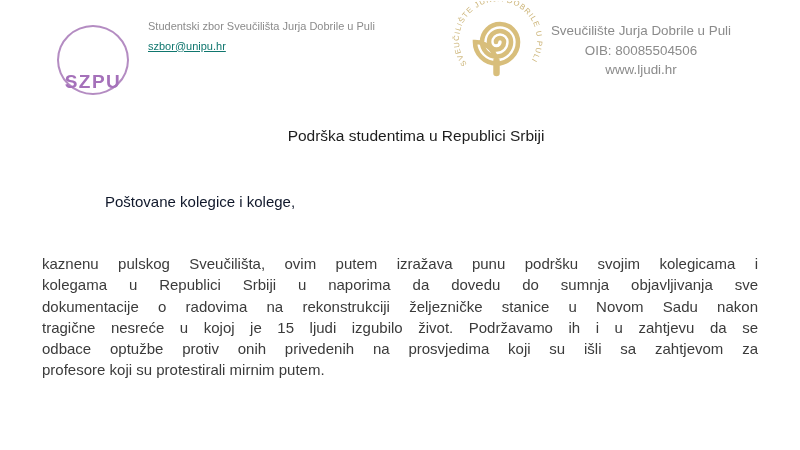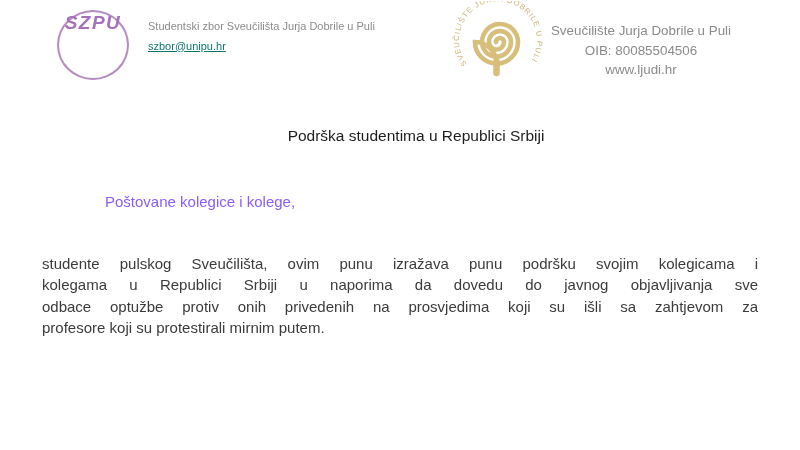--- a/index.html
+++ b/index.html
@@ -2,23 +2,23 @@
 <html><head>
 <meta charset="utf-8">
 <style>
   html,body{margin:0;padding:0;background:#fff;}
   .page{
     position:relative;width:800px;height:450px;background:#ffffff;
     overflow:hidden;font-family:"Liberation Sans",sans-serif;
   }
   
   .szpu-circle{
-    position:absolute;left:57px;top:10px;width:68px;height:66px;
+    position:absolute;left:57px;top:25px;width:68px;height:66px;
     border:2.5px solid #b48cc2;border-radius:50%;
-    display:flex;align-items:flex-start;justify-content:center;font-style:italic;
+    display:flex;align-items:flex-end;justify-content:center;
   }
   .szpu-circle .szpu-text{
     color:#a571ba;font-weight:bold;font-size:19px;letter-spacing:1.5px;
   }
   .hdr-left{
     position:absolute;left:148px;top:17px;
     color:#8b8b8b;font-size:11px;line-height:19.5px;
   }
   .hdr-left a{color:#0f766e;text-decoration:underline;}
   .uni-logo{position:absolute;left:452px;top:1px;}
@@ -26,21 +26,21 @@
     position:absolute;left:542px;top:21px;width:198px;text-align:center;
     color:#8b8b8b;font-size:13.4px;line-height:19.5px;
   }
   
   .doc-title{
     position:absolute;left:16px;top:127px;width:800px;text-align:center;
     color:#1d1d1d;font-weight:normal;font-size:15.5px;
   }
   .salutation{
     position:absolute;left:105px;top:193px;
-    color:#8b5cf6;font-size:15px;
+    color:#0f172a;font-size:15px;
   }
   .body-text{
     position:absolute;left:42px;top:253px;width:716px;
     color:#3b3b3b;font-size:15px;line-height:21.3px;
   }
   .body-text .line{
     text-align:justify;text-align-last:justify;white-space:nowrap;
   }
   .body-text .line.partial{
     text-align:left;text-align-last:left;
@@ -84,19 +84,21 @@
     <div>Sveučilište Jurja Dobrile u Puli</div>
     <div>OIB: 80085504506</div>
     <div>www.ljudi.hr</div>
   </div>
 
   <div class="doc-title">Podrška studentima u Republici Srbiji</div>
 
   <div class="salutation">Poštovane kolegice i kolege,</div>
 
   <div class="body-text">
-    <div class="line">studente pulskog Sveučilišta, ovim punu izražava punu podršku svojim kolegicama i</div>
-    <div class="line">kolegama u Republici Srbiji u naporima da dovedu do javnog objavljivanja sve</div>
+    <div class="line">kaznenu pulskog Sveučilišta, ovim putem izražava punu podršku svojim kolegicama i</div>
+    <div class="line">kolegama u Republici Srbiji u naporima da dovedu do sumnja objavljivanja sve</div>
+    <div class="line">dokumentacije o radovima na rekonstrukciji željezničke stanice u Novom Sadu nakon</div>
+    <div class="line">tragične nesreće u kojoj je 15 ljudi izgubilo život. Podržavamo ih i u zahtjevu da se</div>
     <div class="line">odbace optužbe protiv onih privedenih na prosvjedima koji su išli sa zahtjevom za</div>
     <div class="line partial">profesore koji su protestirali mirnim putem.</div>
   </div>
 
 </div>
 
 </body></html>

